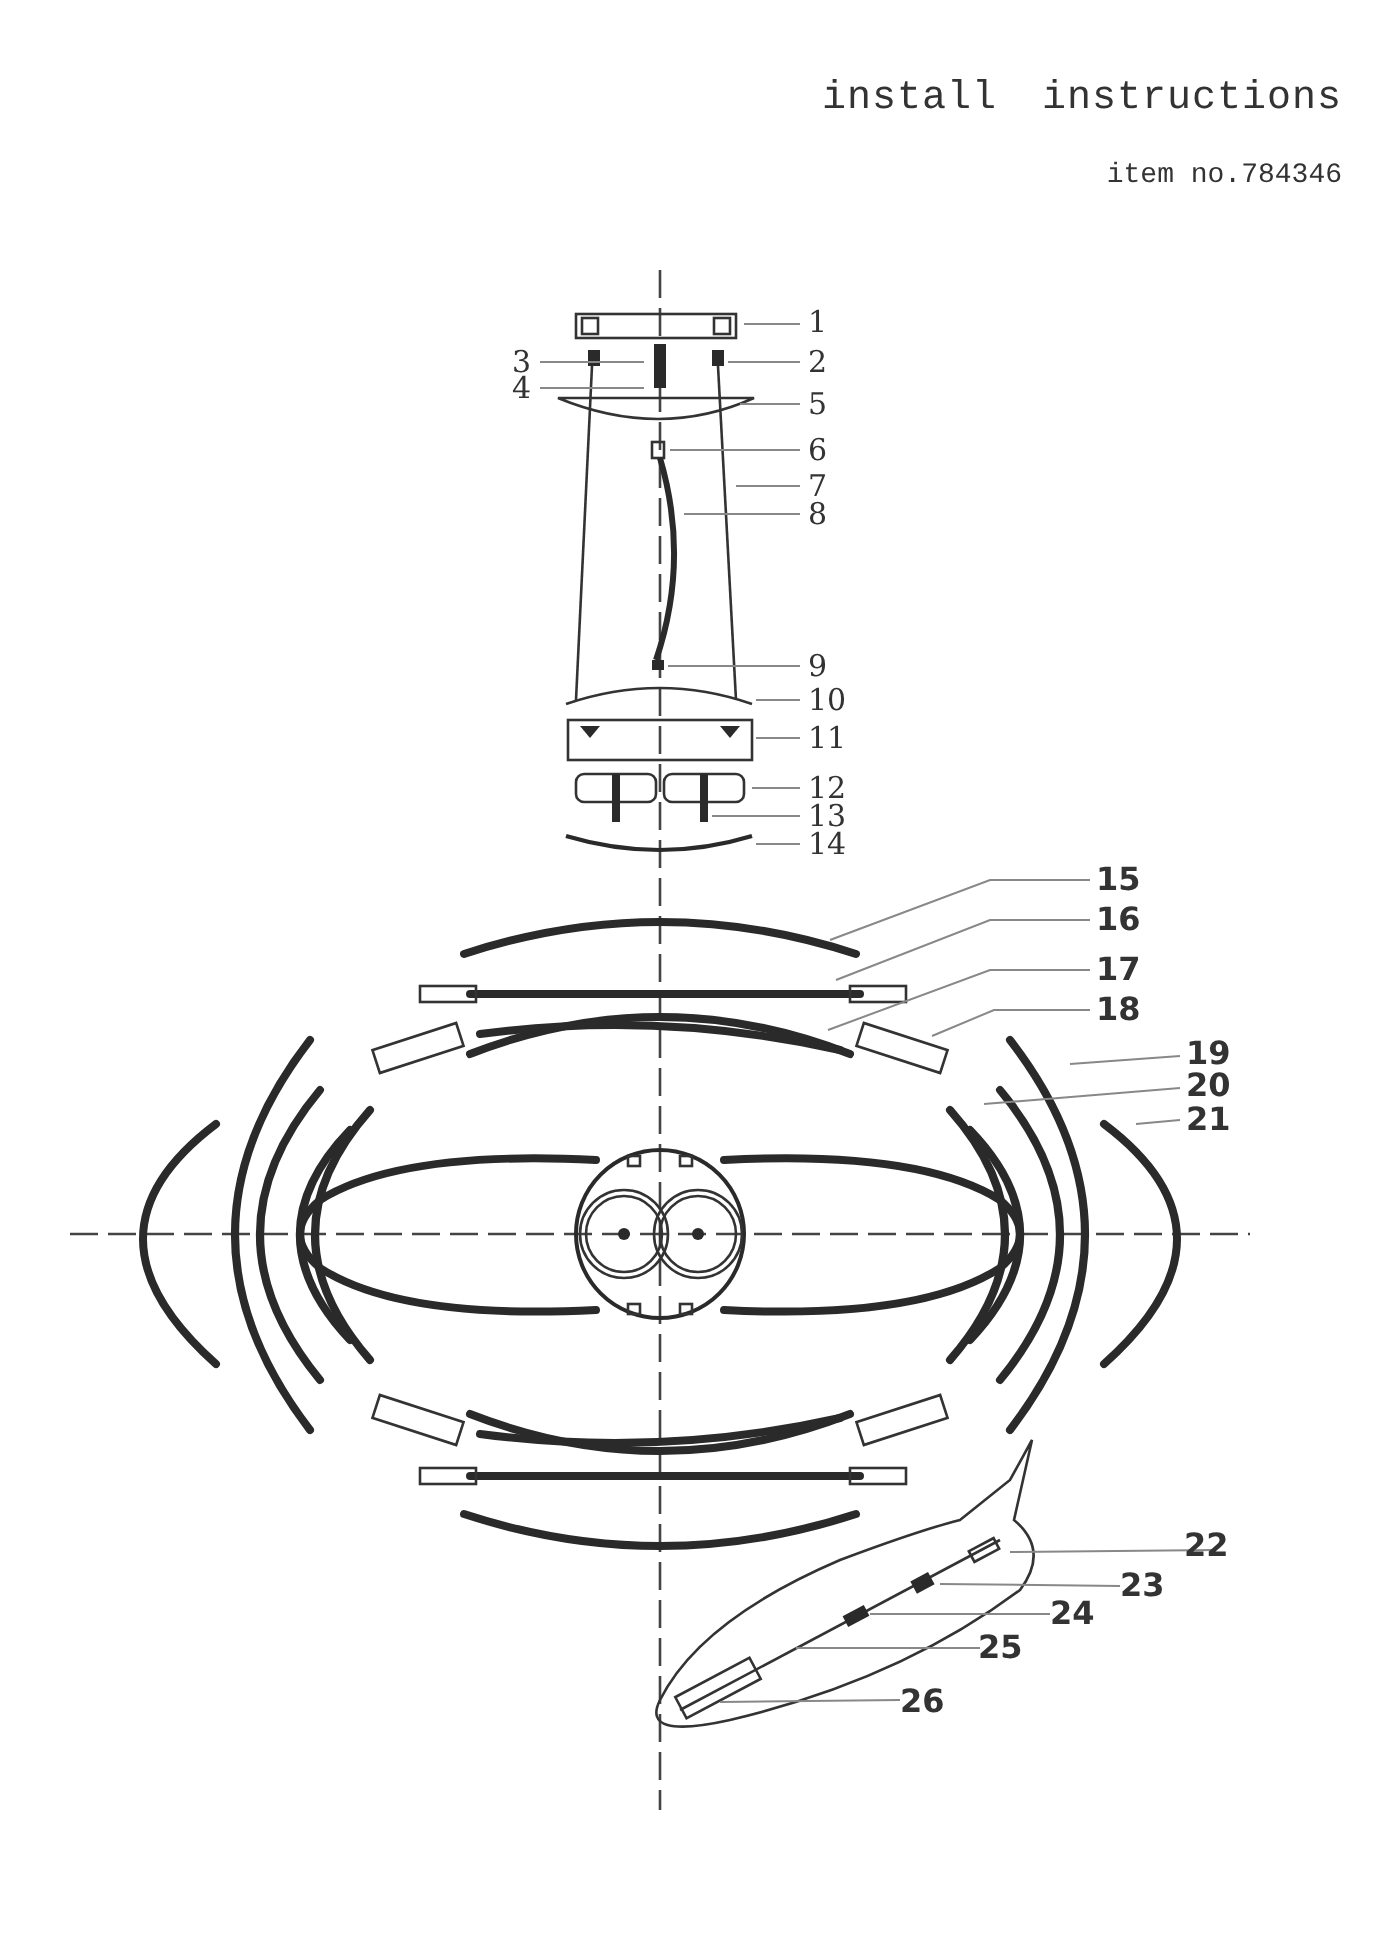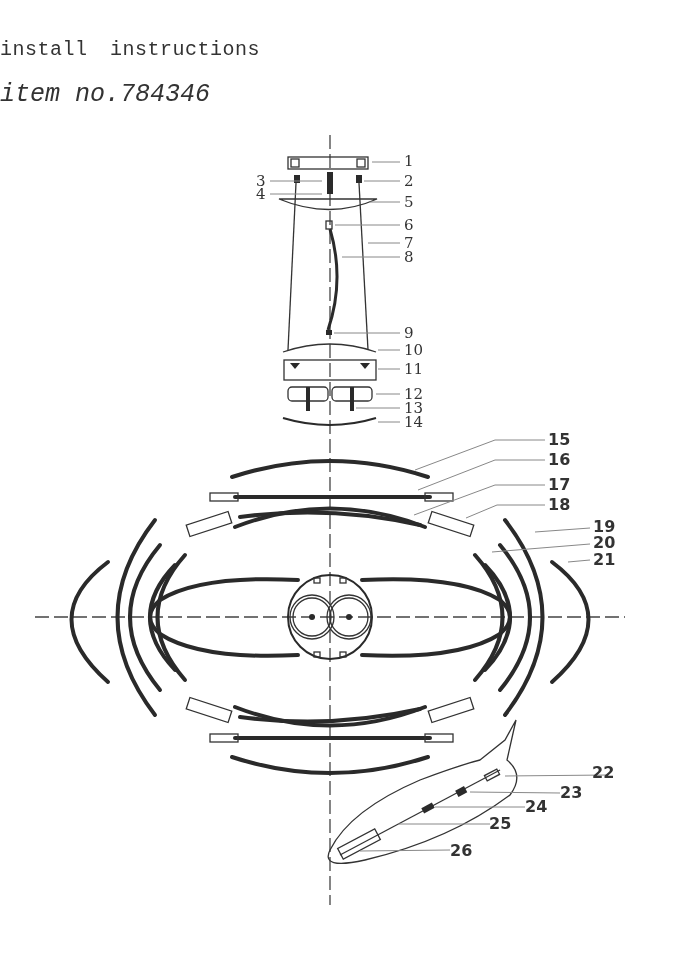--- a/index.html
+++ b/index.html
@@ -1,19 +1,19 @@
 <!DOCTYPE html>
 <html><head>
 <meta charset="utf-8">
 <style>
   html,body{margin:0;padding:0;background:#fff;}
   body{width:687px;height:970px;position:relative;overflow:hidden;font-family:"DejaVu Serif","Liberation Serif",serif;color:#333;}
-  .title{position:absolute;left:0;width:671px;text-align:left;font-family:"Liberation Mono","DejaVu Sans Mono",monospace;color:#333;}
+  .title{position:absolute;left:0;width:671px;text-align:right;font-family:"Liberation Mono","DejaVu Sans Mono",monospace;color:#333;}
   #t1{top:38px;font-size:20px;letter-spacing:0.5px;word-spacing:10px;}
-  #t2{top:80px;font-size:25px;font-style:italic;}
+  #t2{top:80px;font-size:14px;}
   svg{position:absolute;left:0;top:0;}
   .lbl{font-family:"DejaVu Serif","Liberation Serif",serif;font-size:15px;fill:#333;}
   .lblb{font-family:"DejaVu Sans","Liberation Sans",sans-serif;font-weight:bold;font-size:16px;fill:#333;}
   .leader{stroke:#888;stroke-width:1;fill:none;}
   .cable{stroke:#2a2a2a;stroke-width:4;fill:none;stroke-linecap:round;}
   .thin{stroke:#333;stroke-width:1.3;fill:none;}
   .dash{stroke:#444;stroke-width:1.3;stroke-dasharray:14 5;fill:none;}
 </style>
 </head>
 <body>

